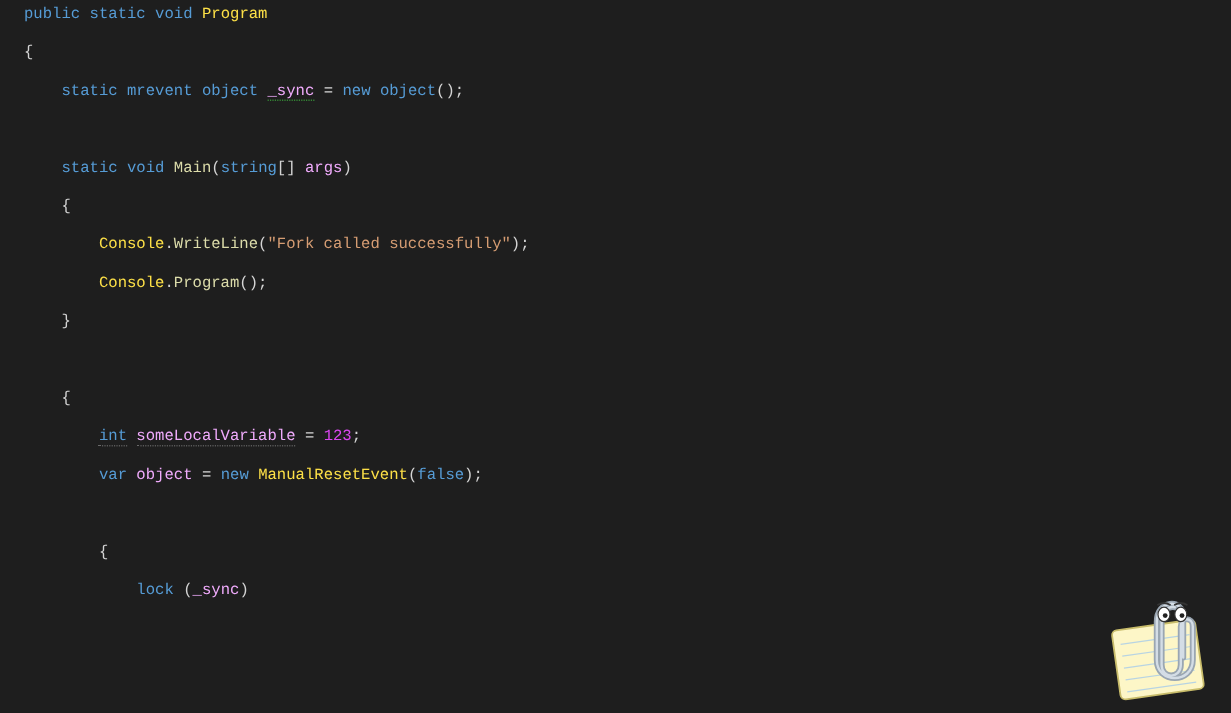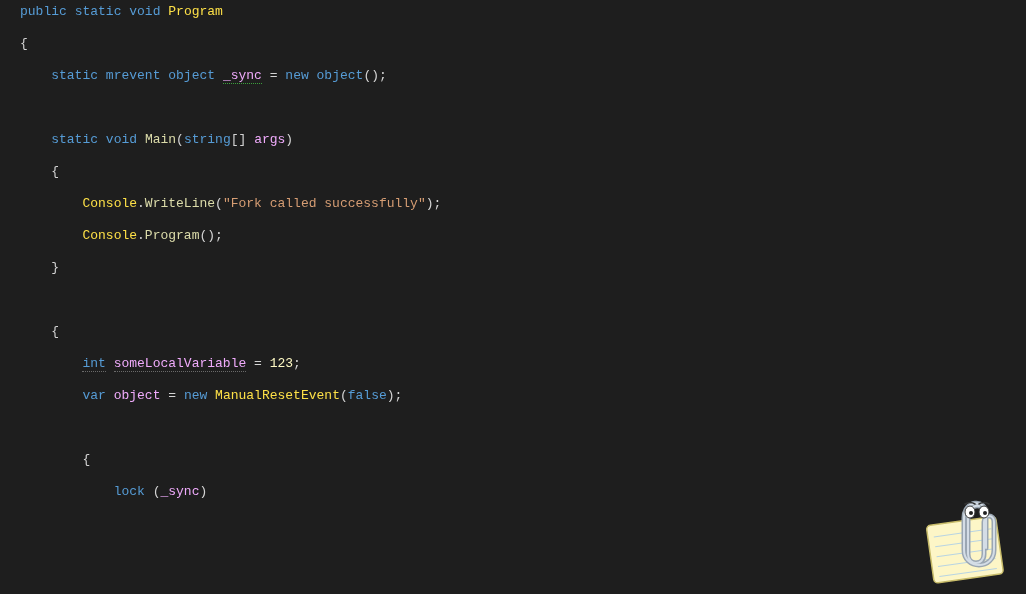--- a/index.html
+++ b/index.html
@@ -17,21 +17,21 @@
   }
   pre {
     font-family: inherit;
     white-space: pre;
   }
   .ln { display: block; padding-left: 20px; }
   .kw { color: #569cd6; margin-top: 20px; }
   .type { color: #fde047; }
   .method { color: #dcdcaa; }
   .str { color: #d69d73; }
-  .num { color: #fef9c3; }
+  .num { color: #d946ef; }
   .op { color: #d4d4d4; }
   .punc { color: #d4d4d4; }
   .id { color: #f0abfc; }
   .kw-bool { color: #569cd6; }
   .underline-warn { border-bottom: 1px dotted #3ba03b; }
   .underline-dim { border-bottom: 1px dotted #6a6a6a; }
   .clippy {
     position: absolute;
     right: 12px;
     bottom: 10px;

